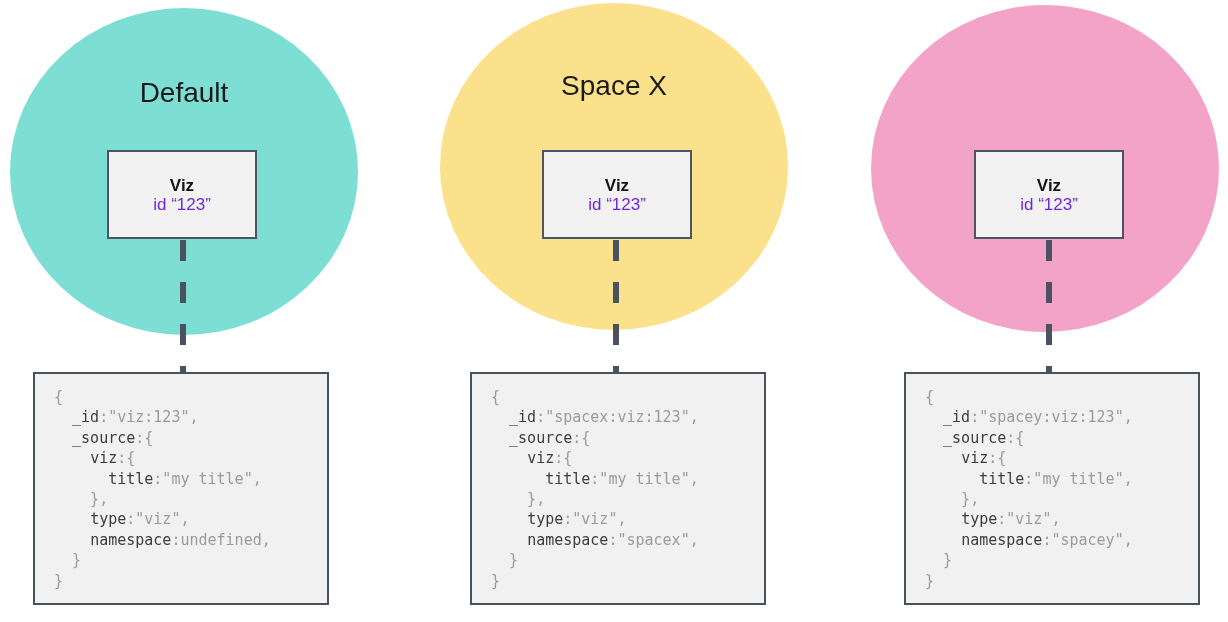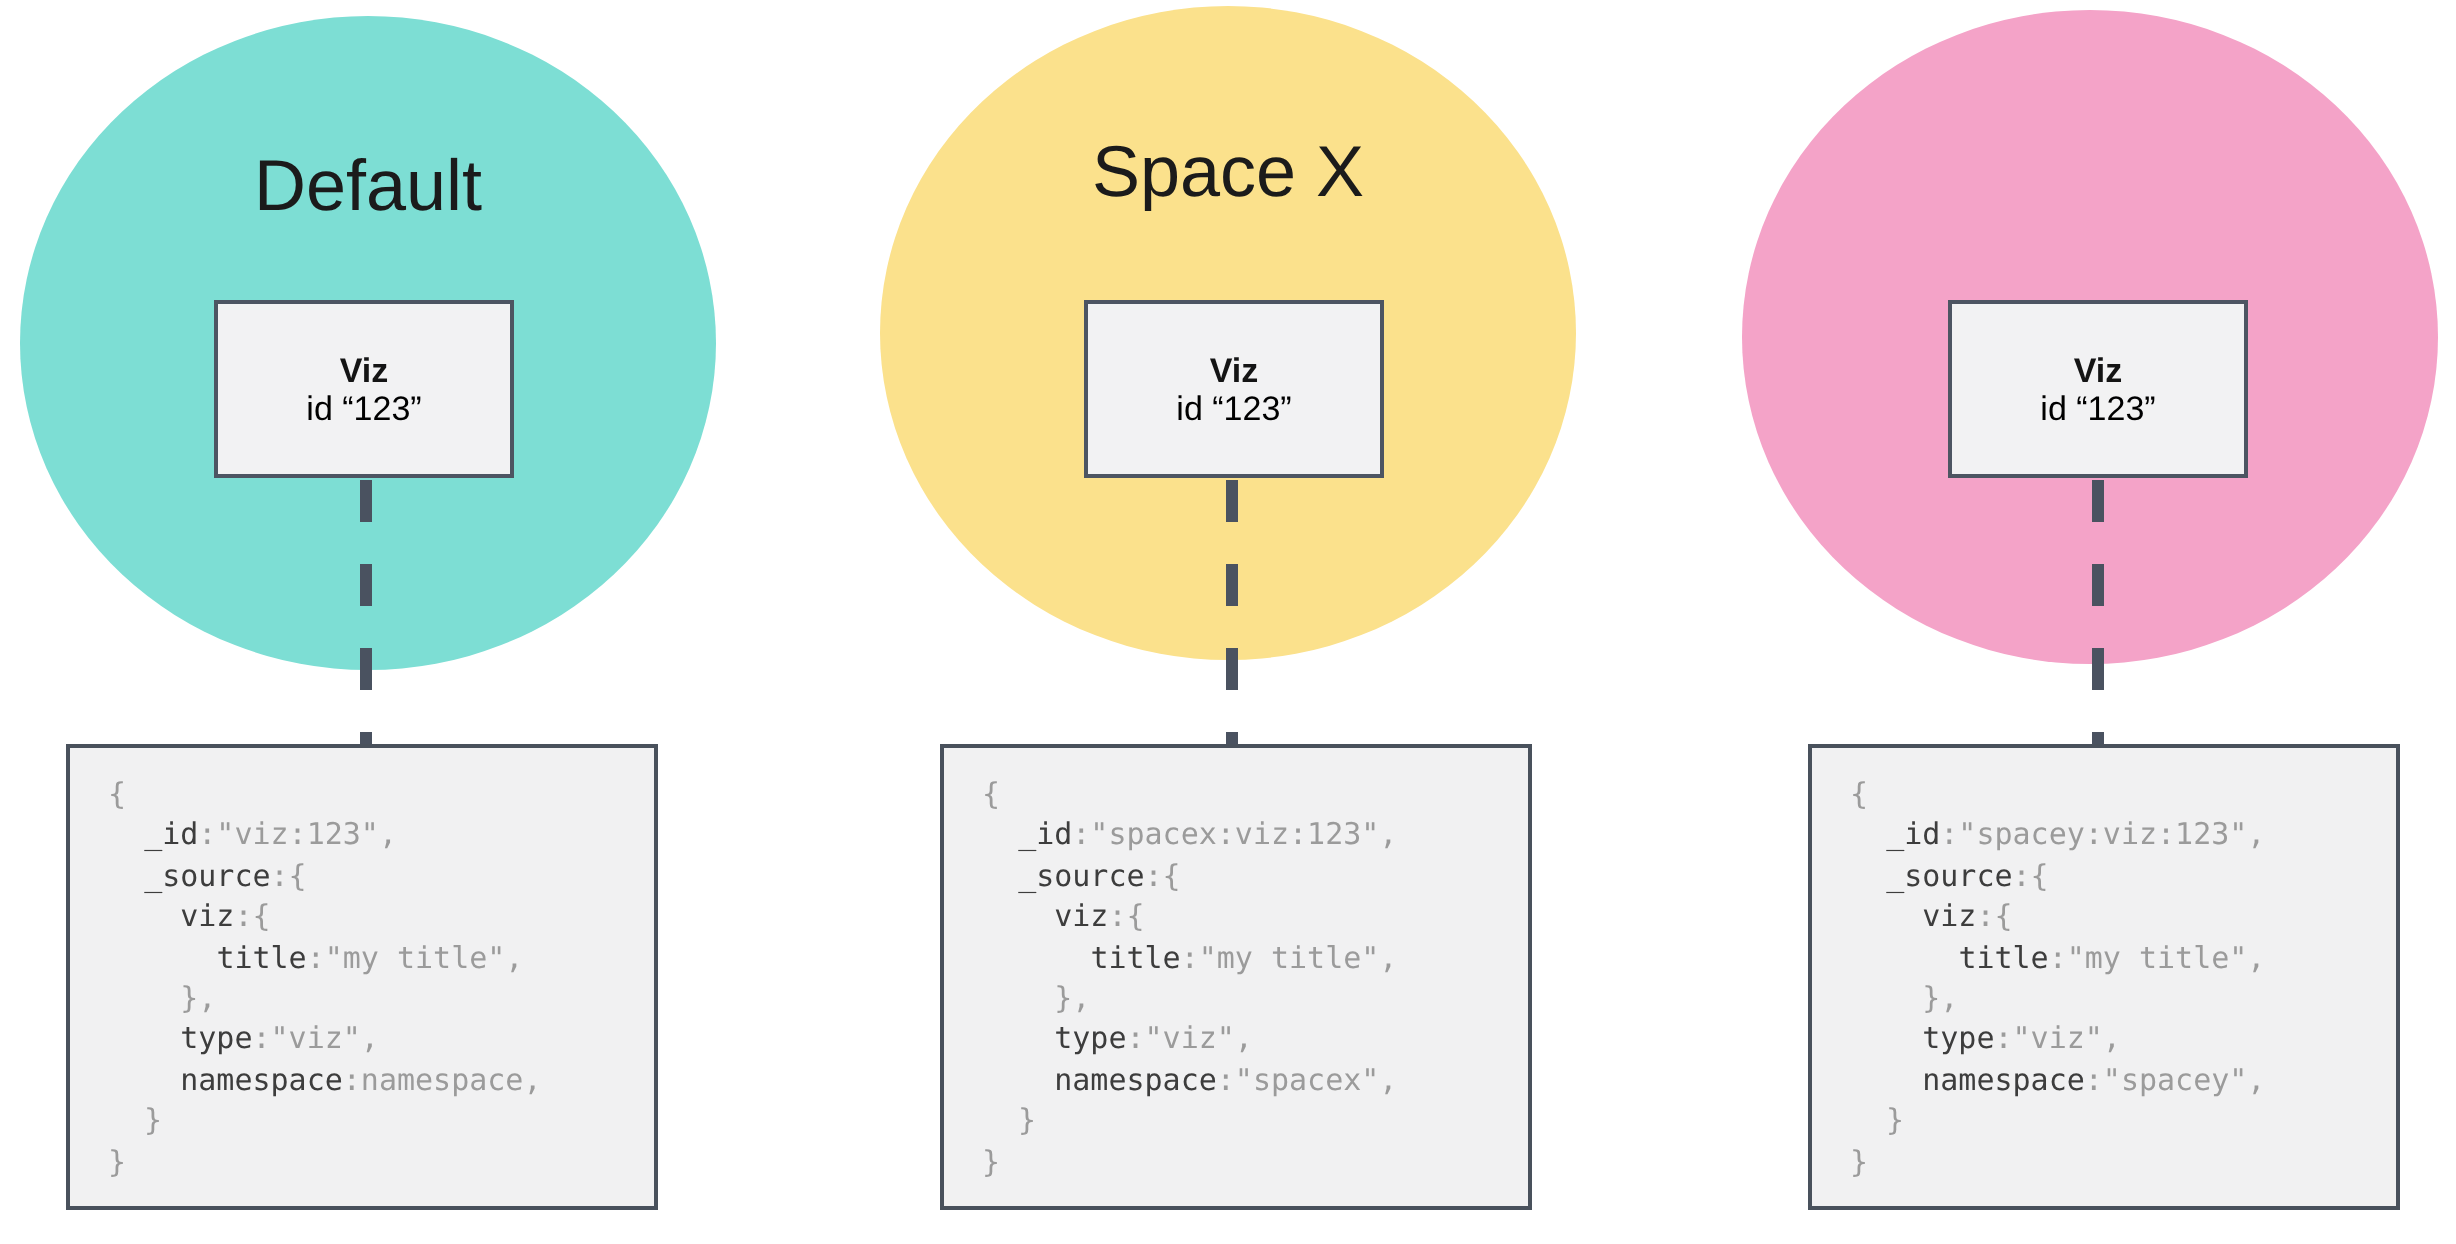--- a/index.html
+++ b/index.html
@@ -26,21 +26,21 @@
     border-radius: 50%;
   }
   .col1 .circle { top: 8px; }
   .col2 .circle { top: 3px; }
   .col3 .circle { top: 5px; }
 
   .space-title {
     position: absolute;
     width: 100%;
     text-align: center;
-    font-size: 36px;
+    font-size: 28px;
     line-height: 32px;
     color: #1b1b1b;
   }
   .col1 .space-title { top: 77px; }
   .col2 .space-title { top: 70px; }
   .col3 .space-title { top: 72px; }
 
   .viz-box {
     position: absolute;
     top: 150px;
@@ -52,21 +52,21 @@
     display: flex;
     flex-direction: column;
     justify-content: center;
     align-items: center;
   }
   .col1 .viz-box { left: 98px; }
   .col2 .viz-box { left: 103px; }
   .col3 .viz-box { left: 104px; }
 
   .viz-name { font-size: 17px; font-weight: bold; color: #141414; line-height: 19px; }
-  .viz-id   { font-size: 17px; color: #000000; line-height: 19px; }
+  .viz-id   { font-size: 17px; color: #6d28d9; line-height: 19px; }
 
   .connector {
     position: absolute;
     top: 240px;
     width: 6px;
     height: 132px;
     background: repeating-linear-gradient(to bottom, #4a5260 0 21px, transparent 21px 42px);
   }
   .col1 .connector { left: 171px; }
   .col2 .connector { left: 174px; }
@@ -107,21 +107,21 @@
     </div>
     <div class="connector"></div>
     <div class="code-block">
         <div class="code-line"><span class="tok-plain">{</span></div>
         <div class="code-line"><span class="tok-plain">  </span><span class="tok-key">_id</span><span class="tok-plain">:"viz:123",</span></div>
         <div class="code-line"><span class="tok-plain">  </span><span class="tok-key">_source</span><span class="tok-plain">:{</span></div>
         <div class="code-line"><span class="tok-plain">    </span><span class="tok-key">viz</span><span class="tok-plain">:{</span></div>
         <div class="code-line"><span class="tok-plain">      </span><span class="tok-key">title</span><span class="tok-plain">:"my title",</span></div>
         <div class="code-line"><span class="tok-plain">    },</span></div>
         <div class="code-line"><span class="tok-plain">    </span><span class="tok-key">type</span><span class="tok-plain">:"viz",</span></div>
-        <div class="code-line"><span class="tok-plain">    </span><span class="tok-key">namespace</span><span class="tok-plain">:namespace,</span></div>
+        <div class="code-line"><span class="tok-plain">    </span><span class="tok-key">namespace</span><span class="tok-plain">:undefined,</span></div>
         <div class="code-line"><span class="tok-plain">  }</span></div>
         <div class="code-line"><span class="tok-plain">}</span></div>
       </div>
   </div>
 
   <div class="column col2">
     <div class="circle" style="background: rgb(251, 225, 140);"></div>
     <div class="space-title">Space X</div>
     <div class="viz-box">
       <div class="viz-name">Viz</div>

